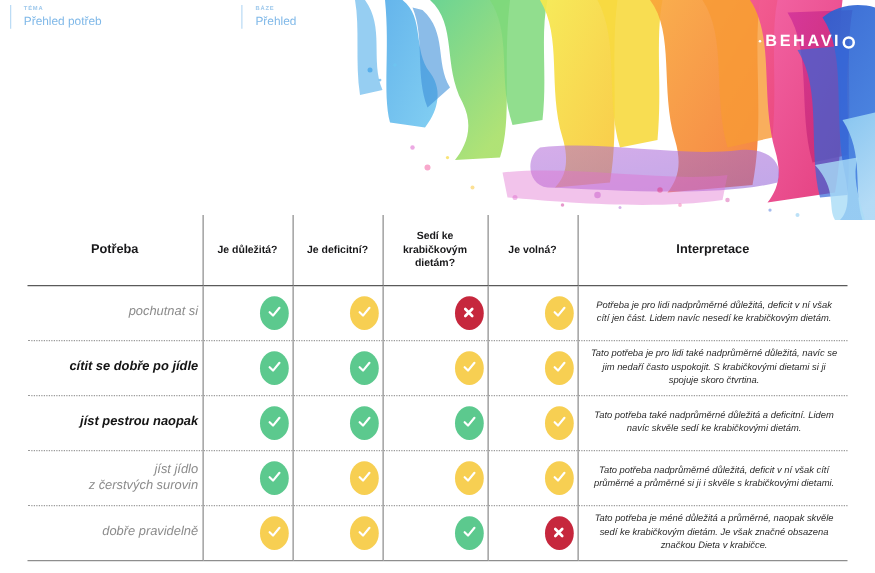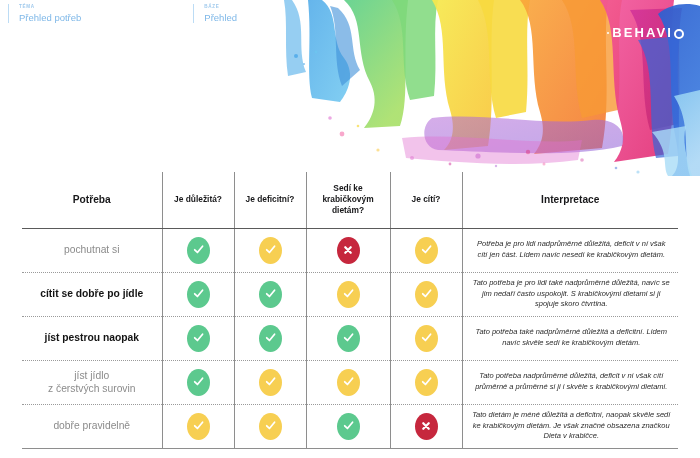--- a/index.html
+++ b/index.html
@@ -149,24 +149,25 @@
     border-bottom: 1.5px solid #5a5a5a;
     line-height: 1.30;
   }
   thead th.h-need   { font-size: 10.2px; }
   thead th.h-interp { font-size: 10.2px; }
   thead th.vline { border-left: 1px solid #8e8e8e; }
 
   
   tbody td {
     height: 44px;
-    text-align: center;
+    text-align: right;
     vertical-align: middle;
     border-bottom: 1.1px dotted #9a9a9a;
     padding: 2px 3px;
+    font-style: italic;
   }
   tbody tr:last-child td {
     border-bottom: 1.8px solid #8e8e8e;
   }
   tbody td.vline { border-left: 1px solid #8e8e8e; }
 
   td.need {
     font-size: 10.3px;
     color: #8b8b8b;
     line-height: 1.30;
@@ -334,21 +335,21 @@
         <col class="c-qw">
           <col class="c-q">
           <col class="c-interp">
       </colgroup>
       <thead>
         <tr>
           <th class="h-need">Potřeba</th>
           <th class="vline">Je důležitá?</th>
           <th class="vline">Je deficitní?</th>
           <th class="vline">Sedí ke krabičkovým dietám?</th>
-          <th class="vline">Je cítí?</th>
+          <th class="vline">Je volná?</th>
           <th class="vline h-interp">Interpretace</th>
         </tr>
       </thead>
       <tbody id="matrix-body">
           <tr>
             <td class="need">pochutnat si</td>
             <td class="vline"><span class="pill ok"><span class="mark">
                   <svg width="13" height="13" viewBox="0 0 24 24">
                     <path d="M5 12.5 L10 17.5 L19.5 6" fill="none" stroke="#fff" stroke-width="3.2" stroke-linecap="round" stroke-linejoin="round"></path>
                   </svg>
@@ -409,21 +410,21 @@
             <td class="vline"><span class="pill ok"><span class="mark">
                   <svg width="13" height="13" viewBox="0 0 24 24">
                     <path d="M5 12.5 L10 17.5 L19.5 6" fill="none" stroke="#fff" stroke-width="3.2" stroke-linecap="round" stroke-linejoin="round"></path>
                   </svg>
                 </span></span></td>
             <td class="vline"><span class="pill mid"><span class="mark">
                   <svg width="13" height="13" viewBox="0 0 24 24">
                     <path d="M5 12.5 L10 17.5 L19.5 6" fill="none" stroke="#fff" stroke-width="3.2" stroke-linecap="round" stroke-linejoin="round"></path>
                   </svg>
                 </span></span></td>
-            <td class="vline interp">Tato potřeba také nadprůměrné důležitá a deficitní. Lidem navíc skvěle sedí ke krabičkovým dietám.</td>
+            <td class="vline interp">Tato potřeba také nadprůměrné důležitá a deficitní. Lidem navíc skvěle sedí ke krabičkovými dietám.</td>
           </tr>
           <tr>
             <td class="need">jíst jídlo<br>z čerstvých surovin</td>
             <td class="vline"><span class="pill ok"><span class="mark">
                   <svg width="13" height="13" viewBox="0 0 24 24">
                     <path d="M5 12.5 L10 17.5 L19.5 6" fill="none" stroke="#fff" stroke-width="3.2" stroke-linecap="round" stroke-linejoin="round"></path>
                   </svg>
                 </span></span></td>
             <td class="vline"><span class="pill mid"><span class="mark">
                   <svg width="13" height="13" viewBox="0 0 24 24">
@@ -457,19 +458,19 @@
             <td class="vline"><span class="pill ok"><span class="mark">
                   <svg width="13" height="13" viewBox="0 0 24 24">
                     <path d="M5 12.5 L10 17.5 L19.5 6" fill="none" stroke="#fff" stroke-width="3.2" stroke-linecap="round" stroke-linejoin="round"></path>
                   </svg>
                 </span></span></td>
             <td class="vline"><span class="pill no"><span class="mark">
                   <svg width="12" height="12" viewBox="0 0 24 24">
                     <path d="M6.5 6.5 L17.5 17.5 M17.5 6.5 L6.5 17.5" fill="none" stroke="#fff" stroke-width="4.4" stroke-linecap="round"></path>
                   </svg>
                 </span></span></td>
-            <td class="vline interp">Tato dietám je méné důležitá a deficitní, naopak skvěle sedí ke krabičkovým dietám. Je však značné obsazena značkou Dieta v krabičce.</td>
+            <td class="vline interp">Tato potřeba je méné důležitá a průměrné, naopak skvěle sedí ke krabičkovým dietám. Je však značné obsazena značkou Dieta v krabičce.</td>
           </tr>
         </tbody>
     </table>
   </div>
 
 </div>
 
 </body></html>

